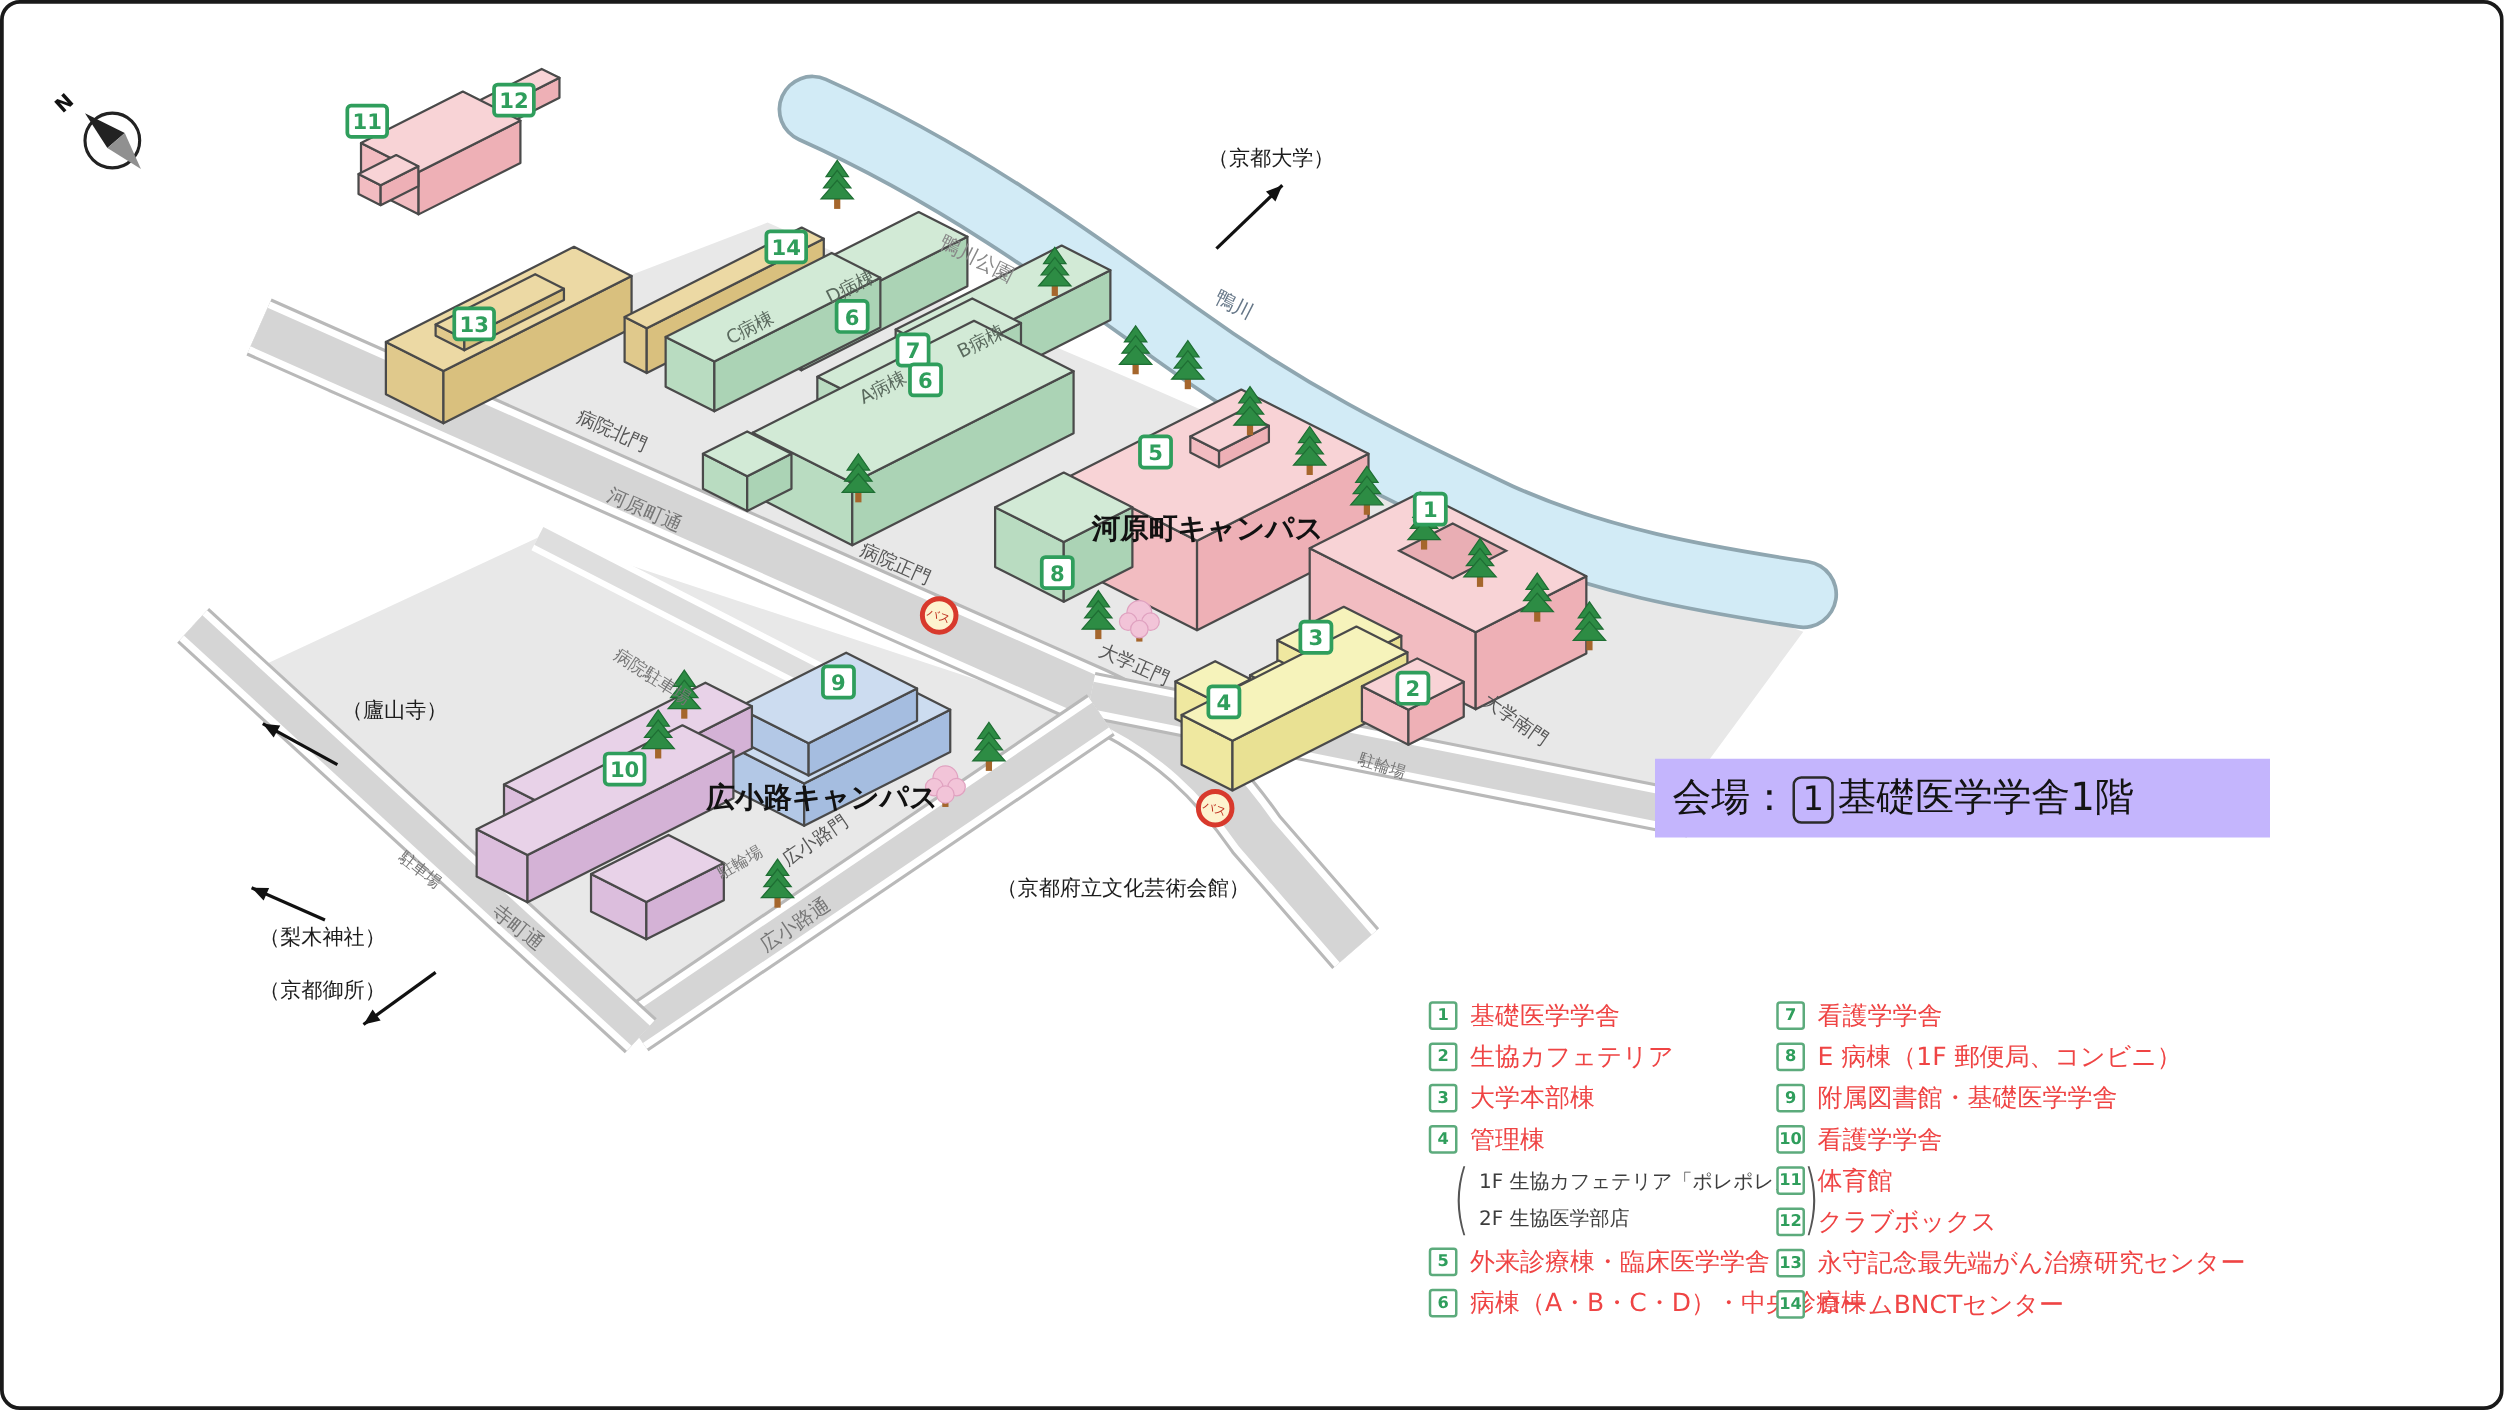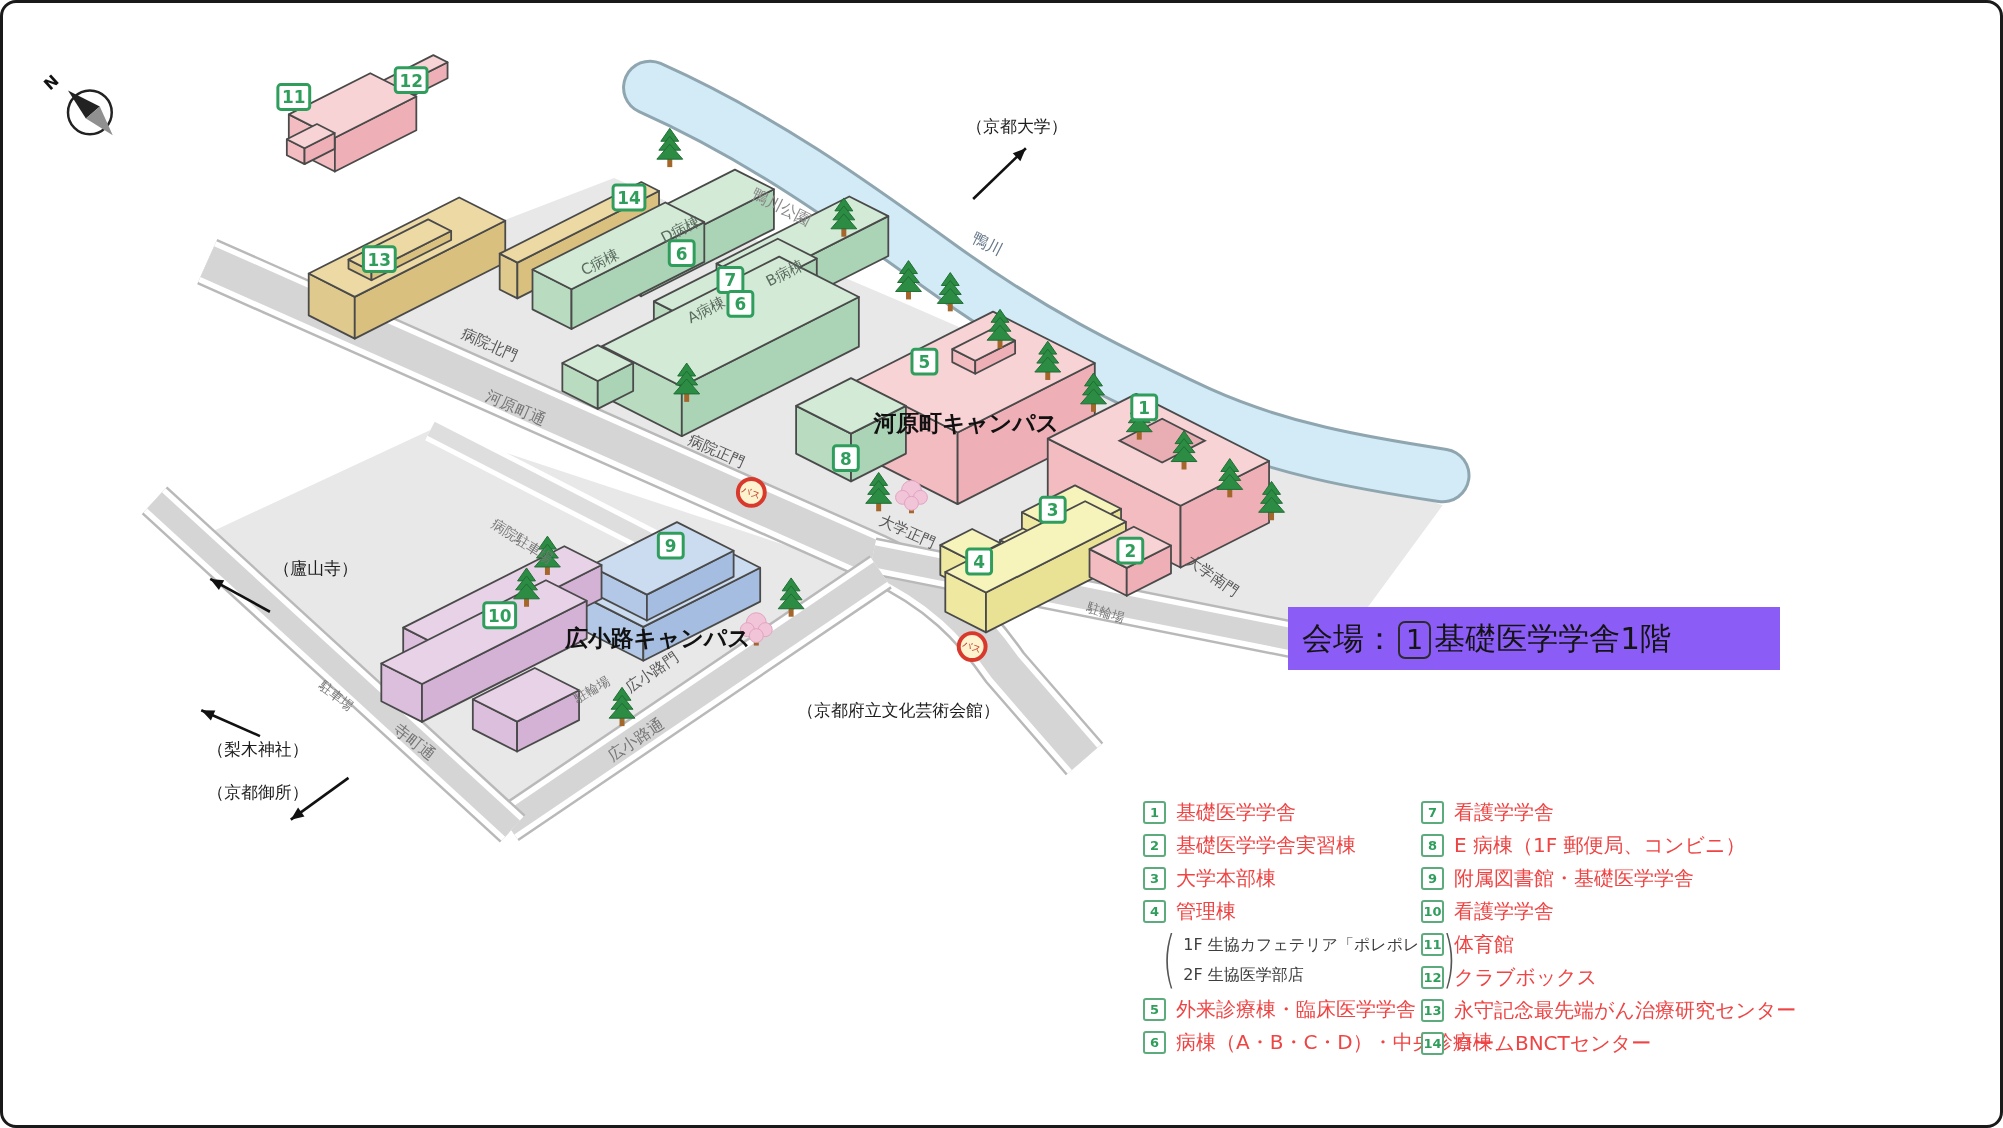--- a/index.html
+++ b/index.html
@@ -417,31 +417,31 @@
         <g>
           <rect x="656.5" y="533" width="25" height="25" rx="3" fill="#fff" stroke="#2f9e5c" stroke-width="3"></rect>
           <text x="669" y="552" font-size="17" font-weight="bold" fill="#2f9e5c" text-anchor="middle">9</text>
         </g>
         <g>
           <rect x="481" y="603" width="32" height="25" rx="3" fill="#fff" stroke="#2f9e5c" stroke-width="3"></rect>
           <text x="497" y="622" font-size="17" font-weight="bold" fill="#2f9e5c" text-anchor="middle">10</text>
         </g>
       </g>
   </svg>
-  <div class="info-box" id="infoBox" style="background: #8b5cf6;">
+  <div class="info-box" id="infoBox" style="background: #c4b5fd; margin-left: 36px;">
       <div><span>会場：</span><span class="num-box">1</span><span>基礎医学学舎1階</span></div>
     </div>
   <div class="legend-col" id="legendCol1">
       <div class="lg-row">
         <span class="lg-badge">1</span>
         <span class="lg-label">基礎医学学舎</span>
       </div>
       <div class="lg-row">
         <span class="lg-badge">2</span>
-        <span class="lg-label">基礎医学学舎実習棟</span>
+        <span class="lg-label">生協カフェテリア</span>
       </div>
       <div class="lg-row">
         <span class="lg-badge">3</span>
         <span class="lg-label">大学本部棟</span>
       </div>
       <div class="lg-row">
         <span class="lg-badge">4</span>
         <span class="lg-label">管理棟</span>
       </div>
       <div class="lg-sub">

